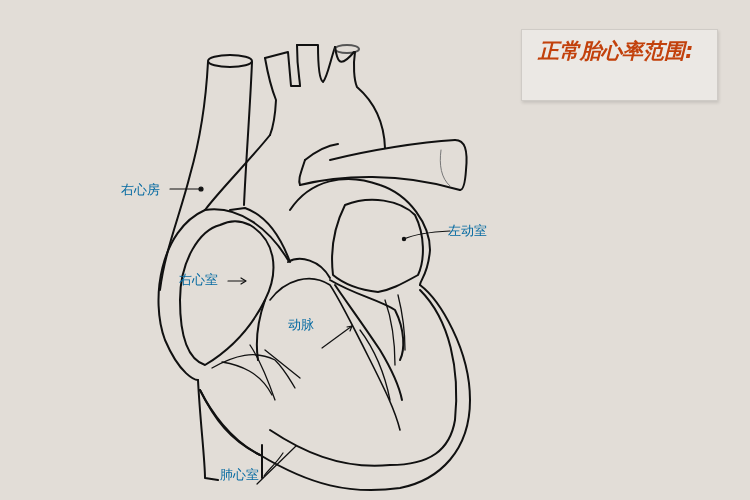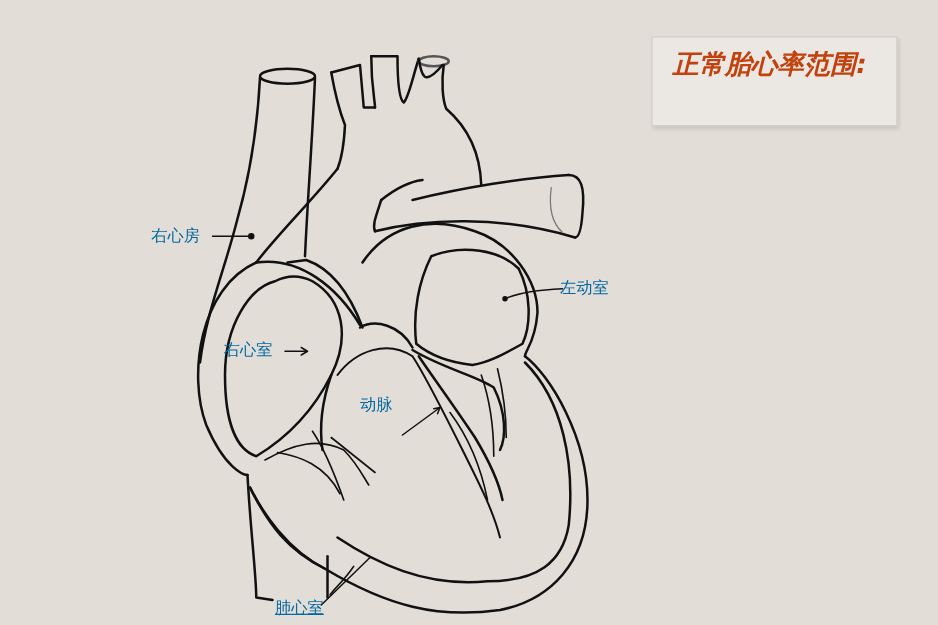--- a/index.html
+++ b/index.html
@@ -106,18 +106,18 @@
       <path d="M404 239 C415 234 430 232 450 231"></path>
       <circle cx="404" cy="239" r="1.6" fill="#111"></circle>
       <path d="M257 484 L296 446"></path>
     </g>
   </svg>
 
   <span class="lbl" style="left:121px; top:182px;">右心房</span>
   <span class="lbl" style="left:179px; top:273px;font-family:Liberation Mono, monospace;">右心室</span>
   <span class="lbl" style="left:428px; top:223px;margin-left:20px;">左动室</span>
   <span class="lbl" style="left:288px; top:317px;">动脉</span>
-  <span class="lbl" style="left:220px; top:467px; text-decoration: underline; margin-top: 12px;">肺心室</span>
+  <span class="lbl" style="left:220px; top:467px; ">肺心室</span>
 
   <div class="info-box">
     <div class="info-line">正常胎心率范围:</div>
   </div>
 </div>
 
 </body></html>

